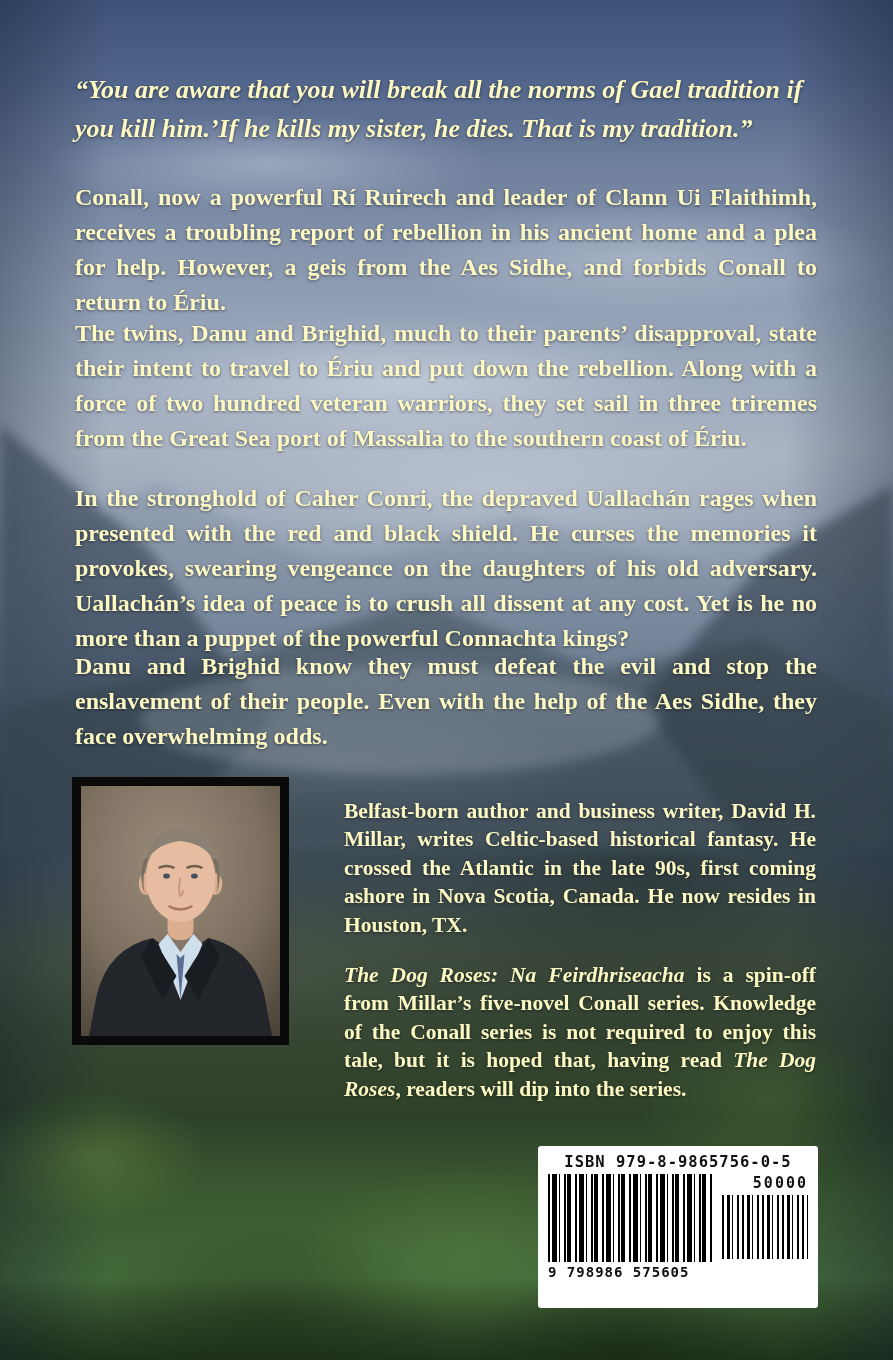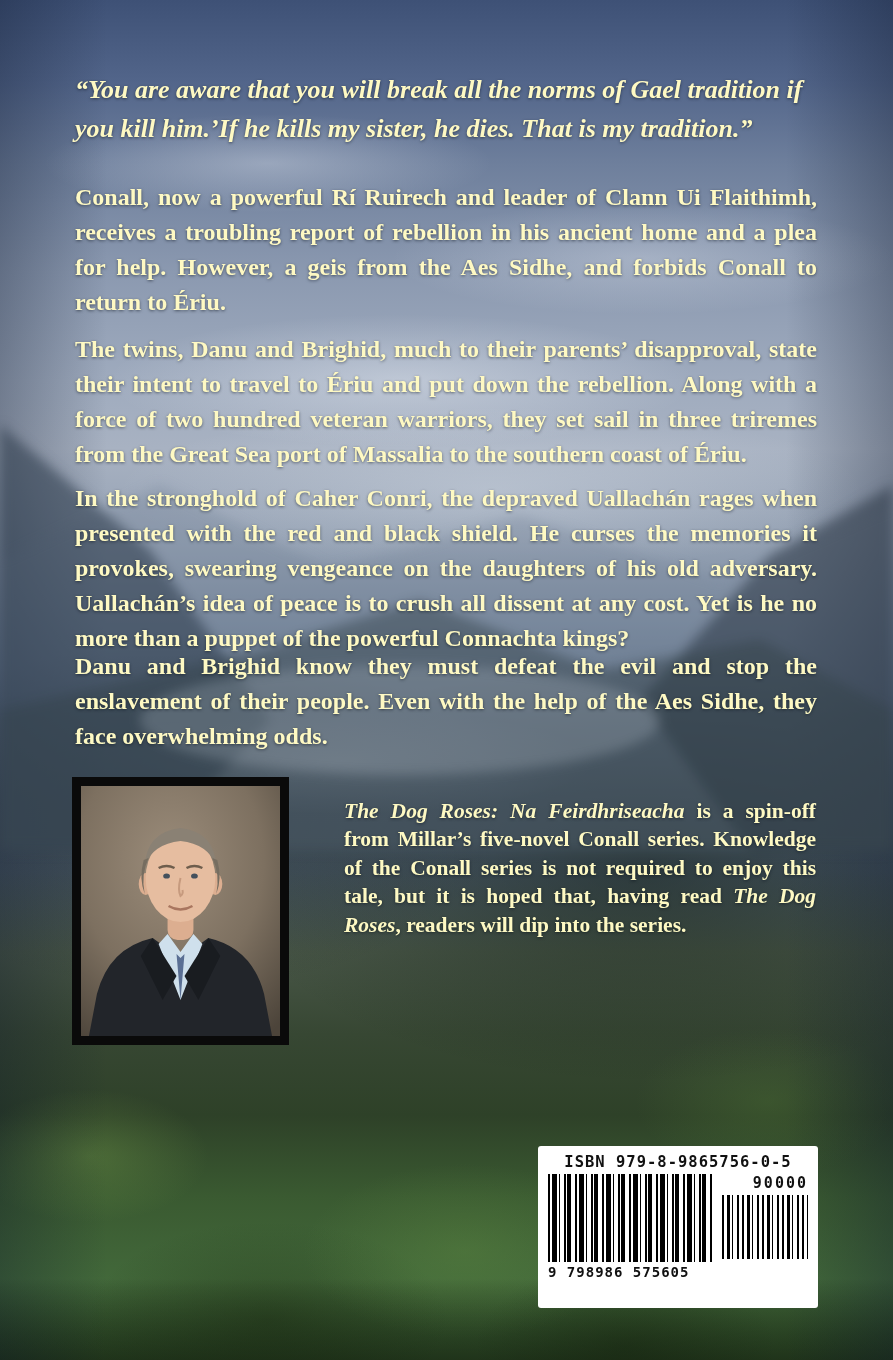--- a/index.html
+++ b/index.html
@@ -44,21 +44,21 @@
   .txt{color:#fef9c3;text-shadow:0 1px 3px rgba(8,14,26,0.55);}
   .quote{
     position:absolute;left:75px;top:70px;width:742px;
     font-size:26px;font-style:italic;font-weight:bold;line-height:39px;
   }
   .para{
     position:absolute;left:75px;width:742px;
     font-size:24px;font-weight:bold;line-height:35px;
     text-align:justify;
   }
-  .p1{top:156px}.p2{top:308px}.p3{top:457px}.p4{top:625px}
+  .p1{top:156px}.p2{top:292px}.p3{top:457px}.p4{top:625px}
   
   .photo{
     position:absolute;left:72px;top:777px;width:217px;height:268px;
     background:#0a0a0a;border:9px solid #0a0a0a;box-sizing:border-box;
   }
   .photo svg{display:block;width:100%;height:100%;}
   .bio{
     position:absolute;left:344px;top:775px;width:472px;
     font-size:21.5px;font-weight:bold;line-height:28.5px;text-align:justify;
   }
@@ -151,30 +151,31 @@
       <path d="M106,82 Q114,78 122,82" stroke="#6e5d4c" stroke-width="2.5" fill="none"></path>
       <ellipse cx="86" cy="90" rx="3.4" ry="2.6" fill="#44505c"></ellipse>
       <ellipse cx="114" cy="90" rx="3.4" ry="2.6" fill="#44505c"></ellipse>
 
       <path d="M100,92 Q97,104 100,110 Q103,108 102,104" stroke="#c69a7e" stroke-width="2" fill="none"></path>
       <path d="M88,120 Q100,127 112,120" stroke="#a9765f" stroke-width="2.5" fill="none"></path>
     </svg>
   </div>
 
   <div class="bio txt">
+    <p class="b1">Belfast-born author and business writer, David H. Millar, writes Celtic-based historical fantasy. He crossed the Atlantic in the late 90s, first coming ashore in Nova Scotia, Canada. He now resides in Houston, TX.</p>
     <p class="b2"><span class="it">The Dog Roses: Na Feirdhriseacha</span><span> is a spin-off from Millar’s five-novel Conall series. Knowledge of the Conall series is not required to enjoy this tale, but it is hoped that, having read </span><span class="it">The Dog Roses</span><span>, readers will dip into the series.</span></p>
   </div>
 
   <div class="barcode">
     <div class="isbn-line">ISBN 979-8-9865756-0-5</div>
     <div class="bc-row">
       <div class="bc-main">
         <div class="bars-main"></div>
         <div class="ean-number">9 798986 575605</div>
       </div>
       <div class="bc-right">
-        <div class="price-code">90000</div>
+        <div class="price-code">50000</div>
         <div class="bars-supp"></div>
       </div>
     </div>
   </div>
 
 </div>
 
 </body></html>

